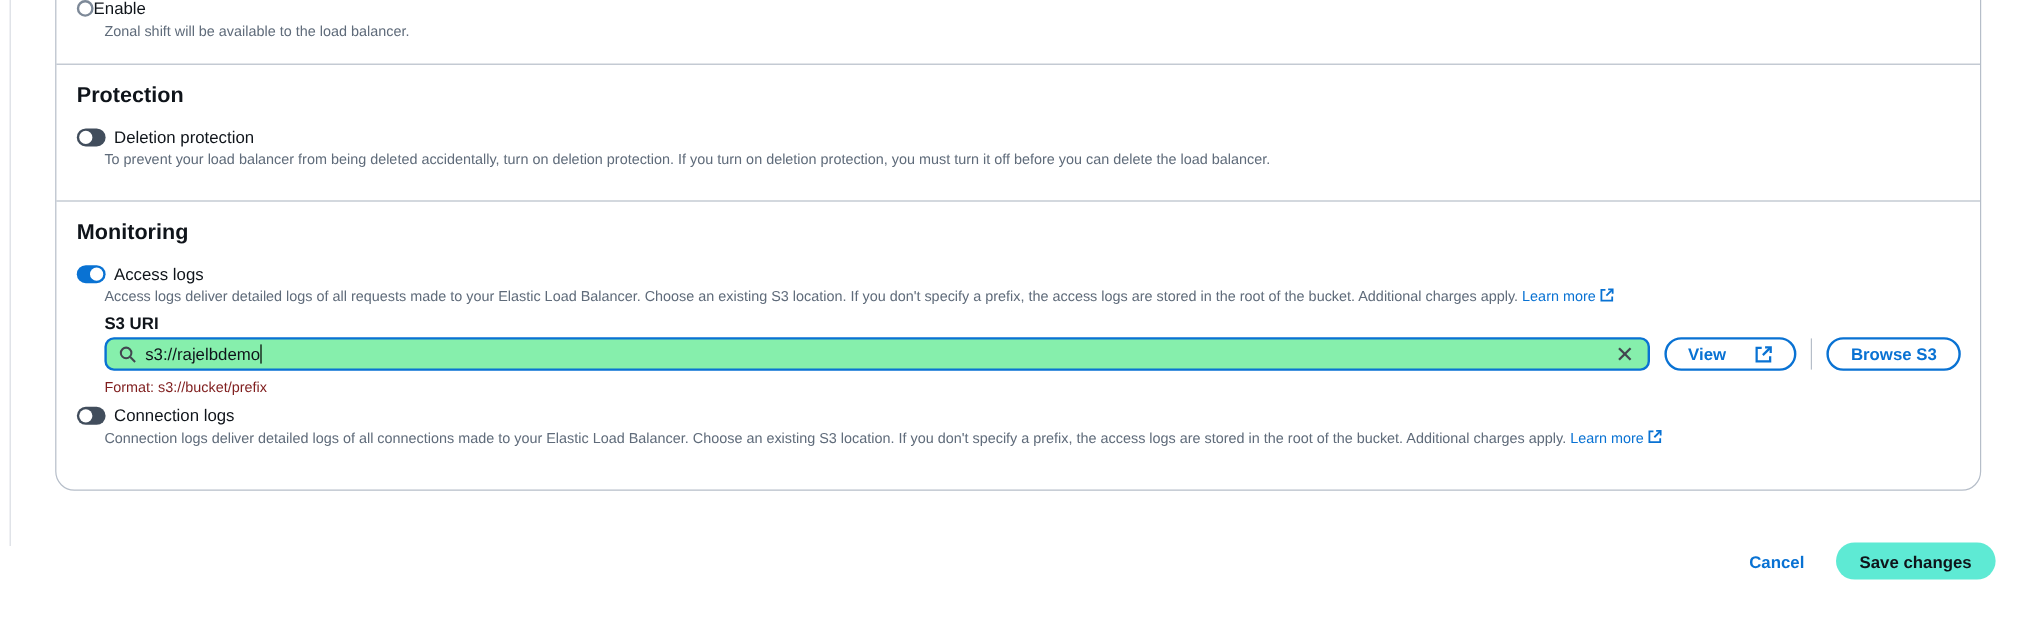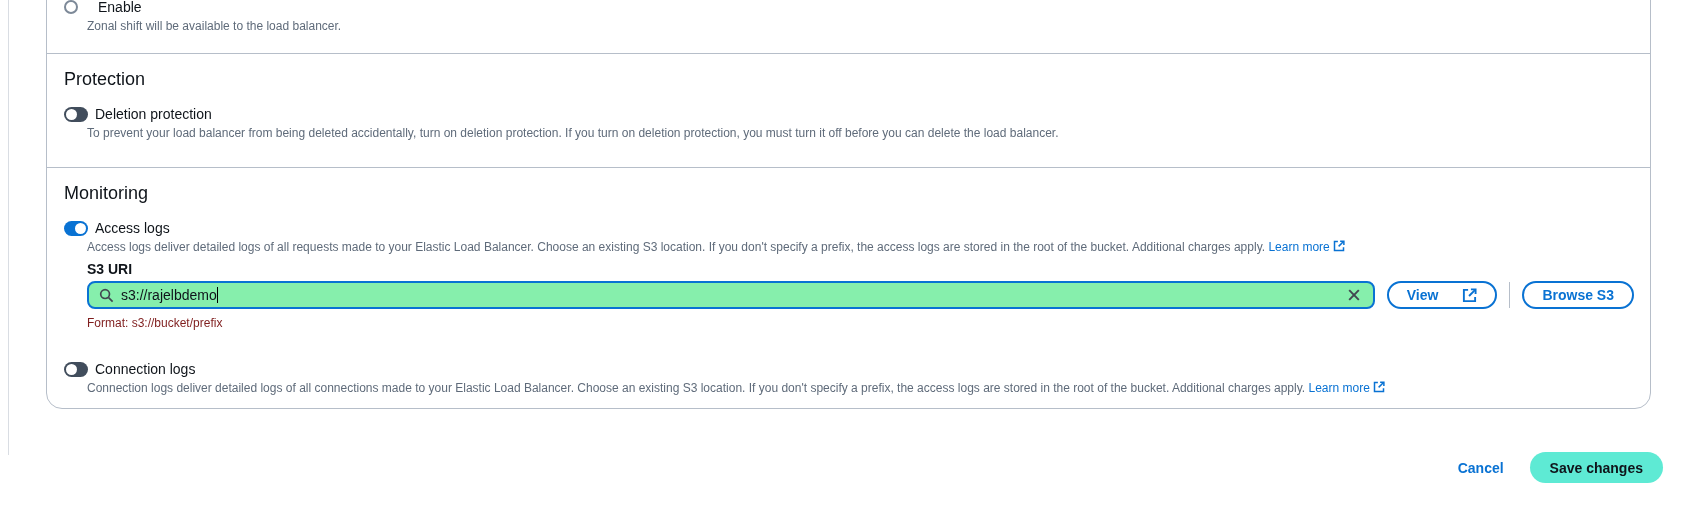--- a/index.html
+++ b/index.html
@@ -14,24 +14,24 @@
 
   .card {
     position: absolute; left: 46px; top: -30px; width: 1605px; height: 439px;
     background: #fff; border: 1px solid #b6bec9; border-radius: 16px;
   }
   .divider { border-top: 1px solid #b6bec9; }
   .sec { padding-left: 17px; padding-right: 16px; }
   .sec-zonal { padding-top: 28px; padding-bottom: 19px; }
   .sec-protection { padding-top: 13px; padding-bottom: 26px; }
   .sec-monitoring { padding-top: 13px; padding-bottom: 24px; }
-  .section-title { font-size: 18px; line-height: 24px; font-weight: 400; color: #0f141a; }
+  .section-title { font-size: 18px; line-height: 24px; font-weight: 700; color: #0f141a; }
 
   
-  .radio-row { display: flex; align-items: center; gap: 20px; height: 16px; }
+  .radio-row { display: flex; align-items: center; gap: 0; height: 16px; }
   .radio-circle { width: 14px; height: 14px; border: 2px solid #7d8998; border-radius: 50%; background: #fff; flex: 0 0 auto; }
   .ctl-label { font-size: 14px; line-height: 16px; color: #0f141a; }
   .ctl-desc { margin-left: 23px; margin-top: 3px; font-size: 12px; line-height: 16px; color: #5f6b7a; }
 
   
   .toggle-row { display: flex; align-items: center; gap: 7px; height: 16px; margin-top: 15px; }
   .toggle { width: 24px; height: 15px; border-radius: 8px; position: relative; flex: 0 0 auto; cursor: pointer; }
   .toggle.off { background: #414d5c; }
   .toggle.on { background: #0972d3; }
   .toggle .knob { position: absolute; top: 2px; width: 11px; height: 11px; border-radius: 50%; background: #fff; }
@@ -56,21 +56,21 @@
 
   .pill-btn {
     flex: 0 0 auto; height: 28px; background: #fff; border: 2px solid #0972d3; border-radius: 16px;
     color: #0972d3; font-weight: 700; font-size: 14px; padding: 0 18px; cursor: pointer;
     display: inline-flex; align-items: center; gap: 24px;
     font-family: "Liberation Sans", "DejaVu Sans", sans-serif;
   }
   .vdiv { width: 1px; height: 26px; background: #b6bec9; flex: 0 0 auto; }
 
   .constraint { margin-left: 23px; margin-top: 7px; font-size: 12px; line-height: 14px; color: #7f1d1d; }
-  .mt16 { margin-top: 31px; }
+  .mt16 { margin-top: 8px; }
 
   .footer {
     position: absolute; left: 0; top: 452px; width: 1663px;
     display: flex; justify-content: flex-end; align-items: center; gap: 26px;
   }
   .cancel-link { color: #0972d3; font-weight: 700; font-size: 14px; text-decoration: none; cursor: pointer; }
   .save-btn {
     height: 31px; border: none; border-radius: 16px; background: #5eead4;
     color: #0f141a; font-weight: 700; font-size: 14px; padding: 0 20px; cursor: pointer;
     font-family: "Liberation Sans", "DejaVu Sans", sans-serif;

